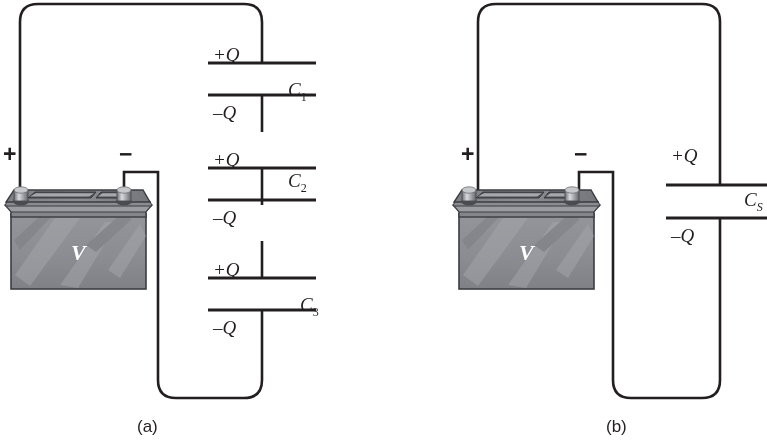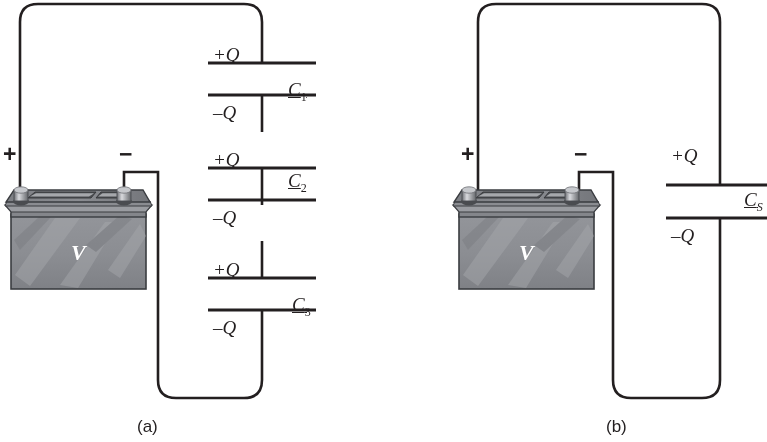--- a/index.html
+++ b/index.html
@@ -29,21 +29,20 @@
     white-space: nowrap;
     line-height: 1;
   }
   .charge-label {
     font-size: 19px;
     font-style: italic;
   }
   .cap-label {
     font-size: 19px;
     font-style: italic;
-    text-decoration: underline;
   }
   .cap-label sub {
     font-size: 12px;
     font-style: normal;
   }
   .cap-label sub.it {
     font-style: italic;
   }
   .sign-big {
     font-family: "Liberation Sans", sans-serif;
@@ -177,21 +176,21 @@
 
   <div class="label charge-label" style="left:213px; top:45px;">+Q</div>
   <div class="label cap-label" style="left:288px; top:80px;"><span>C</span><sub>1</sub></div>
   <div class="label charge-label" style="left:213px; top:103px;">–Q</div>
 
   <div class="label charge-label" style="left:213px; top:150px;">+Q</div>
   <div class="label cap-label" style="left:288px; top:171px;"><span>C</span><sub>2</sub></div>
   <div class="label charge-label" style="left:213px; top:208px;">–Q</div>
 
   <div class="label charge-label" style="left:213px; top:260px;">+Q</div>
-  <div class="label cap-label" style="left:292px; top:295px;"><span>C</span><sub>3</sub></div>
+  <div class="label cap-label" style="left:300px; top:295px;"><span>C</span><sub>3</sub></div>
   <div class="label charge-label" style="left:213px; top:318px;">–Q</div>
 
   <div class="label sign-big" style="left:3px; top:143px;">+</div>
   <div class="label sign-big" style="left:119px; top:143px;">−</div>
   <div class="batt-v" style="left:71px; top:240px;">V</div>
   <div class="label caption" style="left:137px; top:418px;">(a)</div>
 
   <div class="label charge-label" style="left:671px; top:146px;">+Q</div>
   <div class="label cap-label" style="left:744px; top:190px;text-align:right;"><span>C</span><sub class="it">S</sub></div>
   <div class="label charge-label" style="left:671px; top:226px;">–Q</div>

